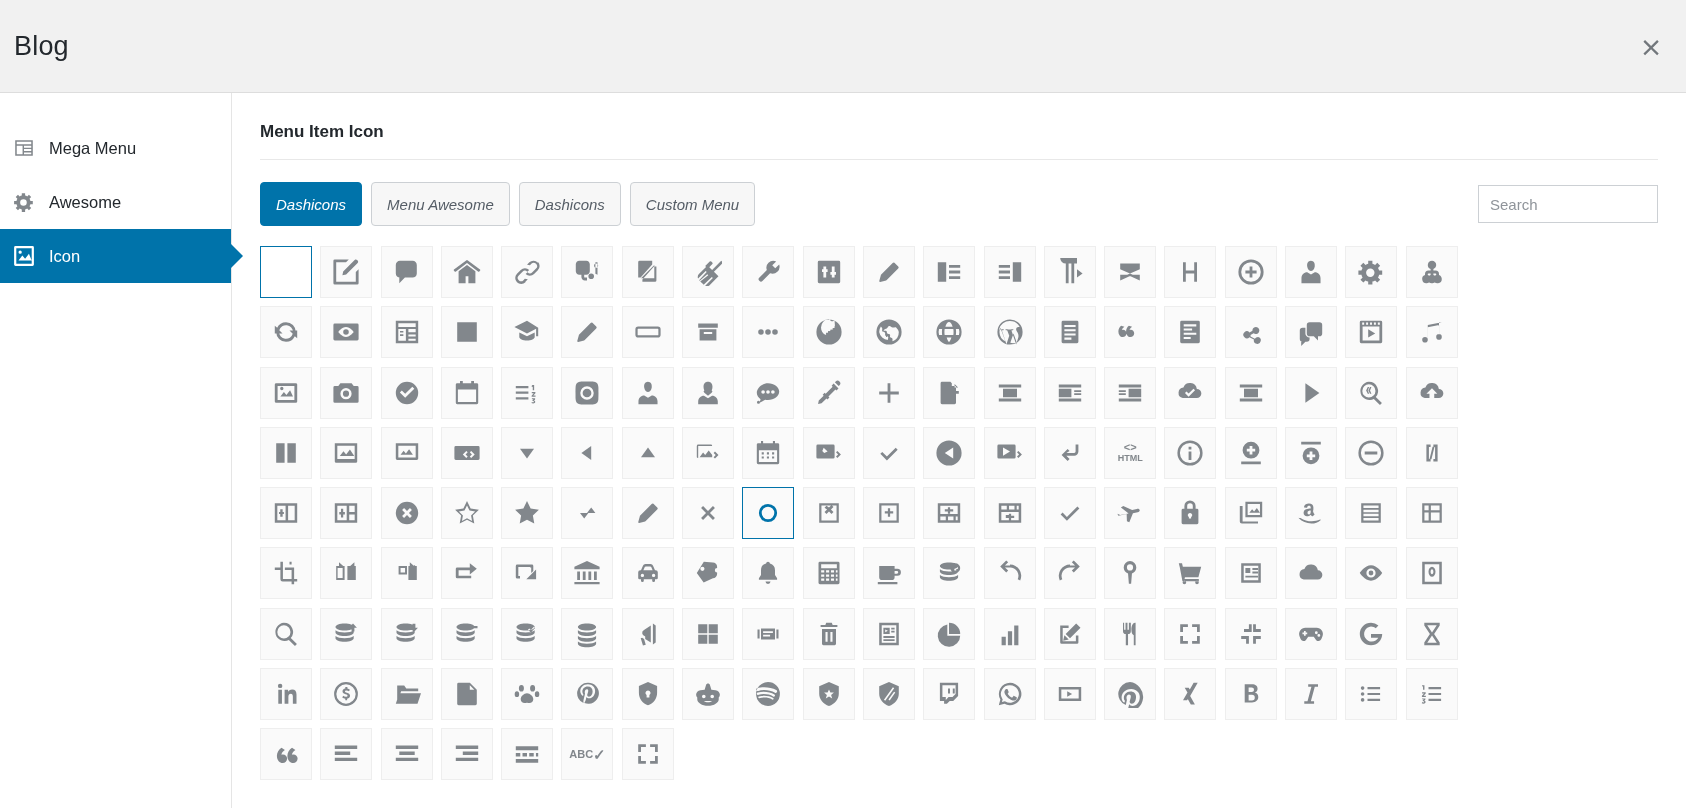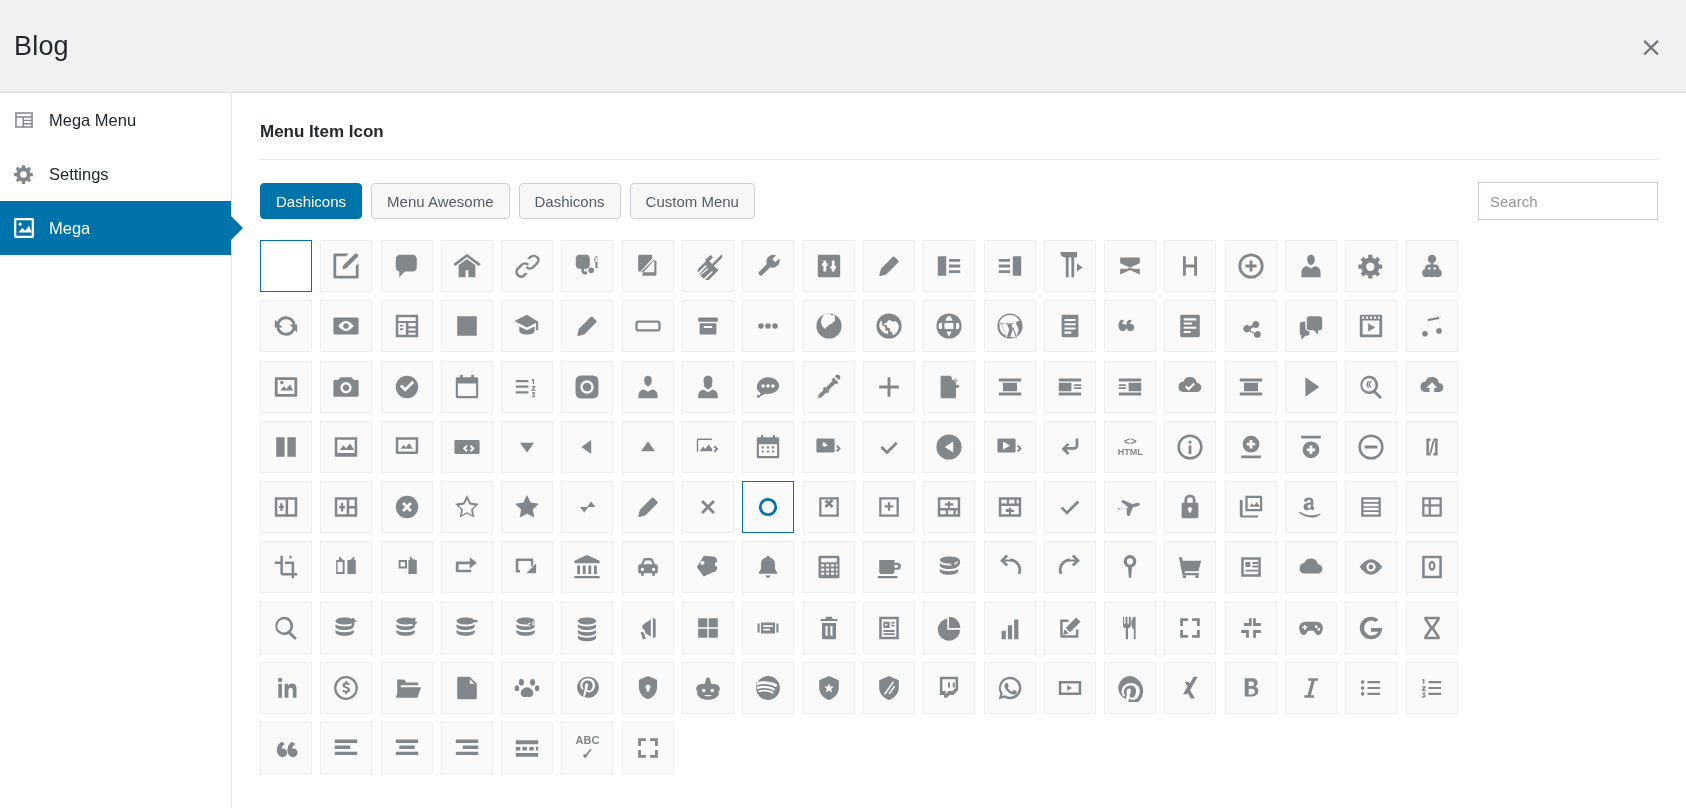--- a/index.html
+++ b/index.html
@@ -42,21 +42,21 @@
 
   
   #body-wrap { display: flex; height: 715px; }
 
   
   #sidebar {
     width: 232px;
     flex: 0 0 232px;
     background: #ffffff;
     border-right: 1px solid #e5e5e5;
-    padding-top: 0;
+    padding-top: 28px;
   }
   .nav-item {
     position: relative;
     height: 54px;
     display: flex;
     align-items: center;
     padding-left: 13px;
     color: #23282d;
     font-size: 16.5px;
     cursor: pointer;
@@ -98,31 +98,32 @@
   #divider { height: 1px; background: #e8e8e8; margin-bottom: 22px; }
 
   #toolbar {
     display: flex;
     align-items: center;
     justify-content: space-between;
     margin-bottom: 20px;
   }
   #tabs { display: flex; gap: 9px; }
   .tab {
-    height: 36px;
+    height: 44px;
     padding: 0 15px;
     display: flex;
     align-items: center;
     font-size: 15px;
     color: #555d66;
     background: #f7f7f7;
     border: 1px solid #ccd0d4;
     border-radius: 4px;
     cursor: pointer;
     white-space: nowrap;
+    font-style: italic;
   }
   .tab.active {
     background: #0073aa;
     border-color: #0073aa;
     color: #ffffff;
   }
   #search-input {
     width: 180px;
     height: 38px;
     padding: 0 11px;
@@ -176,30 +177,30 @@
       </span>
       <span>Mega Menu</span>
     </div>
 
     <div class="nav-item">
       <span class="nav-ico">
         <svg viewBox="0 0 20 20">
             <path fill="#82878c" d="M18 12h-2.18c-.17.7-.44 1.35-.82 1.93l1.54 1.54-2.07 2.07-1.54-1.54c-.58.38-1.23.65-1.93.82V19H8v-2.18c-.7-.17-1.35-.44-1.93-.82l-1.54 1.54-2.07-2.07 1.54-1.54c-.38-.58-.65-1.23-.82-1.93H1V9h2.18c.17-.7.44-1.35.82-1.93L2.46 5.53l2.07-2.07L6.07 5c.58-.38 1.23-.65 1.93-.82V2h3v2.18c.7.17 1.35.44 1.93.82l1.54-1.54 2.07 2.07L15 7.07c.38.58.65 1.23.82 1.93H18v3zm-8.5 1.5a3 3 0 100-6 3 3 0 000 6z"></path>
           </svg>
       </span>
-      <span>Settings</span>
+      <span>Awesome</span>
     </div>
 
     <div class="nav-item active">
       <span class="nav-ico">
         <svg viewBox="0 0 20 20">
             <path fill="#ffffff" d="M2.25 1h15.5A1.25 1.25 0 0119 2.25v15.5A1.25 1.25 0 0117.75 19H2.25A1.25 1.25 0 011 17.75V2.25A1.25 1.25 0 012.25 1zM17 17V3H3v14h14zM5 14l3.5-4.5 2.5 3 3.5-4.5L17 14H5zM6.5 8a1.5 1.5 0 110-3 1.5 1.5 0 010 3z"></path>
           </svg>
       </span>
-      <span>Mega</span>
+      <span>Icon</span>
     </div>
 
   </div>
 
   <div id="main">
 
     <div id="panel-title">Menu Item Icon</div>
     <div id="divider"></div>
 
     <div id="toolbar">
@@ -1029,21 +1030,21 @@
           <svg viewBox="0 0 20 20">
             <path d="M2 4h16v2.4H2V4zm5 4.3h11v2.4H7V8.3zM2 12.6h16V15H2v-2.4z"></path>
           </svg>
         </div>
         <div class="icon-cell">
           <svg viewBox="0 0 20 20">
             <path d="M2 4.5h16v2.8H2V4.5zm0 4.8h3.2v2.4H2V9.3zm4.8 0H10v2.4H6.8V9.3zm4.8 0h3.2v2.4h-3.2V9.3zm4.8 0H18v2.4h-1.6V9.3zM2 13.5h16v2.8H2v-2.8z"></path>
           </svg>
         </div>
         <div class="icon-cell">
-          <div style="display: flex; flex-direction: column; align-items: center; line-height: 1.05; color: inherit; text-align: right;">
+          <div style="display: flex; flex-direction: row; align-items: center; line-height: 1.05; color: inherit; text-align: right;">
             <span style="font-family: &quot;Liberation Sans&quot;, sans-serif; font-weight: 700; font-size: 11px;">ABC</span>
             <span style="font-family: &quot;Liberation Sans&quot;, sans-serif; font-weight: 700; font-size: 15px;">✓</span>
           </div>
         </div>
         <div class="icon-cell">
           <svg viewBox="0 0 20 20">
             <path d="M3 3h5.5v2H5v3.5H3V3zm8.5 0H17v5.5h-2V5h-3.5V3zM3 11.5h2V15h3.5v2H3v-5.5zm12 0h2V17h-5.5v-2H15v-3.5z"></path>
           </svg>
         </div>
       </div>

